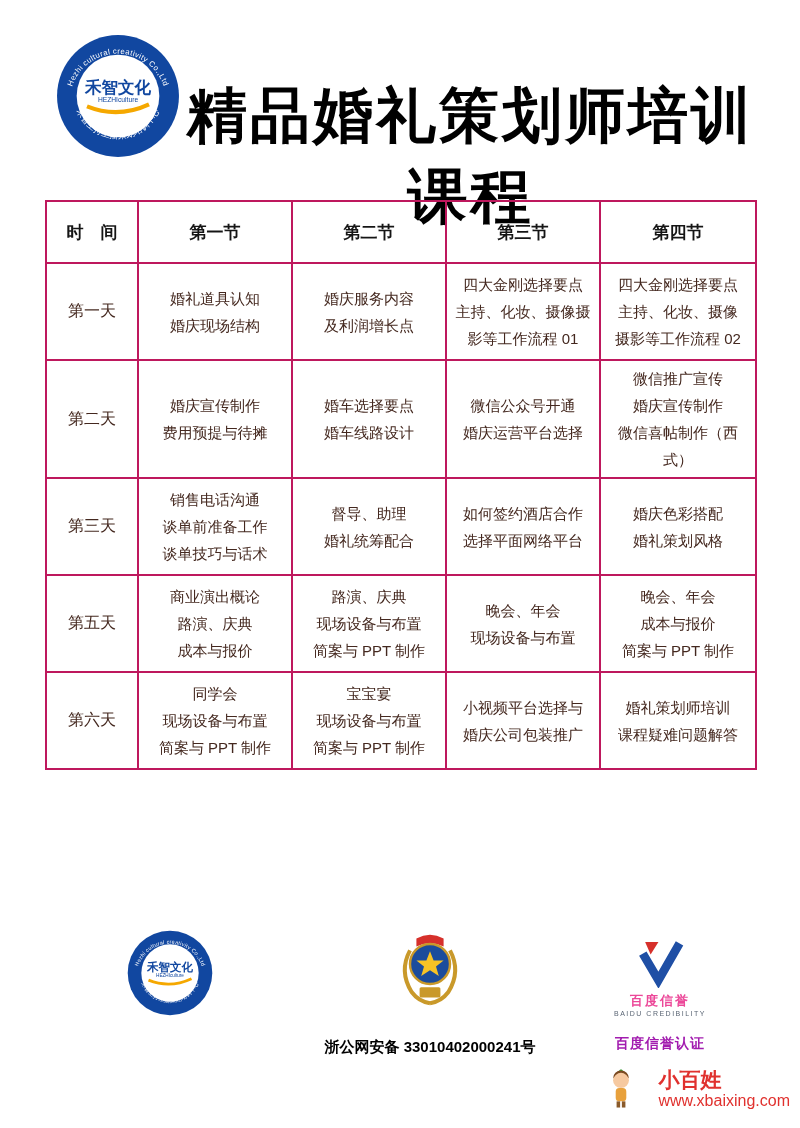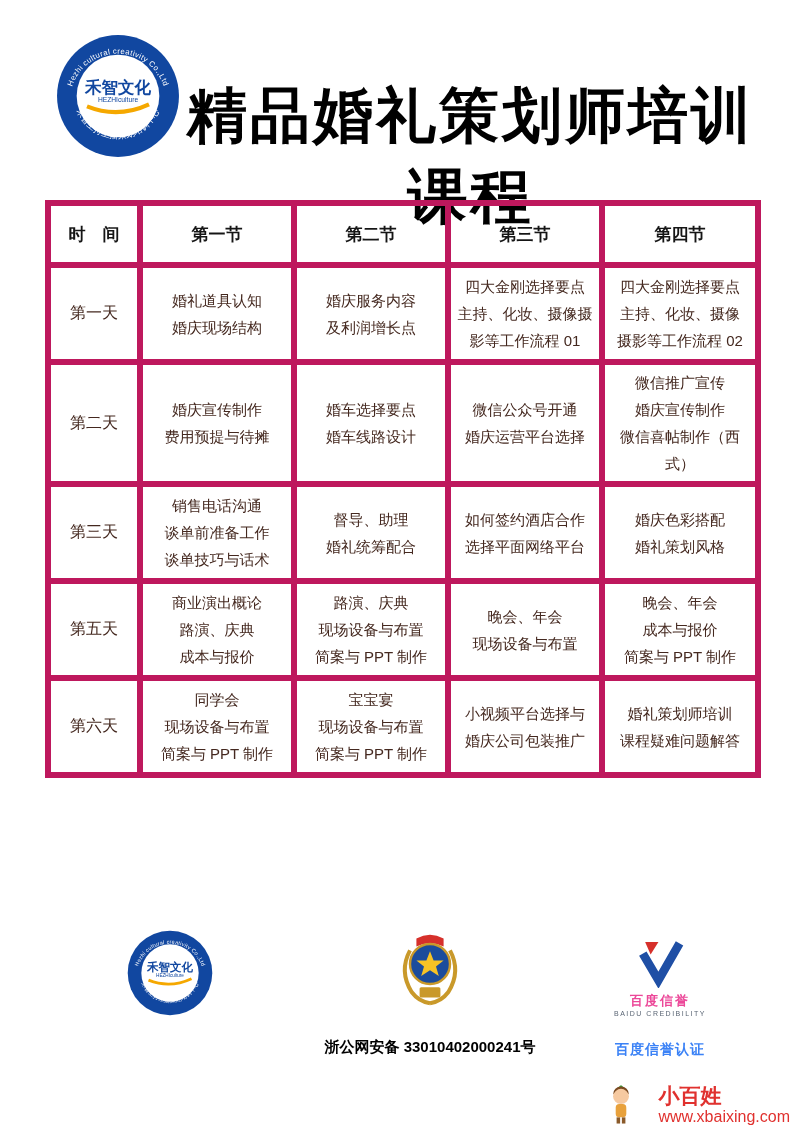--- a/index.html
+++ b/index.html
@@ -20,21 +20,21 @@
     letter-spacing: 3px; text-align: center;
     font-family: "Liberation Sans", sans-serif;
   }
 
   
   table.schedule {
     position: absolute; left: 45px; top: 200px; width: 710px;
     border-collapse: collapse; table-layout: fixed;
   }
   .schedule th, .schedule td {
-    border: 6px solid #be185d;
+    border: 2px solid #be185d;
     text-align: center; vertical-align: middle;
     padding: 4px;
   }
   .schedule thead th {
     height: 62px; font-size: 17px; font-weight: bold; color: #151515;
   }
   .schedule tbody tr { height: 97px; }
   .schedule td.day { font-size: 16px; color: #44281f; }
   .schedule td.cell {
     font-size: 15px; line-height: 1.8; color: #44281f;
@@ -43,25 +43,25 @@
 
   
   .footer-left  { position: absolute; left: 55px;  top: 930px; width: 230px; text-align: center; }
   .footer-center{ position: absolute; left: 295px; top: 928px; width: 270px; text-align: center; }
   .footer-right { position: absolute; left: 575px; top: 938px; width: 170px; text-align: center; }
 
   .copyright-text { margin-top: 12px; font-size: 13px; color: #111; }
   .police-text    { margin-top: 26px; font-size: 15px; font-weight: bold; color: #000; }
   .baidu-name     { font-size: 13px; font-weight: bold; color: #ec4899; letter-spacing: 2px; }
   .baidu-en       { font-size: 7px; color: #5a6574; letter-spacing: 1.5px; }
-  .baidu-cert     { margin-top: 24px; font-size: 14px; font-weight: bold; color: #3b82f6; letter-spacing: 1px; }
+  .baidu-cert     { margin-top: 18px; font-size: 14px; font-weight: bold; color: #a21caf; letter-spacing: 1px; }
 
   
   .watermark {
-    position: absolute; right: 10px; bottom: 2px;
+    position: absolute; right: 10px; bottom: 18px;
     display: flex; align-items: center; gap: 22px;
   }
   .wm-texts { display: flex; flex-direction: column; align-items: flex-start; }
   .wm-name { color: #e0312e; font-size: 21px; font-weight: bold; line-height: 1.1; }
   .wm-url  { color: #e0312e; font-size: 16px; }
 </style>
 </head>
 <body>
 
 <div class="page">

